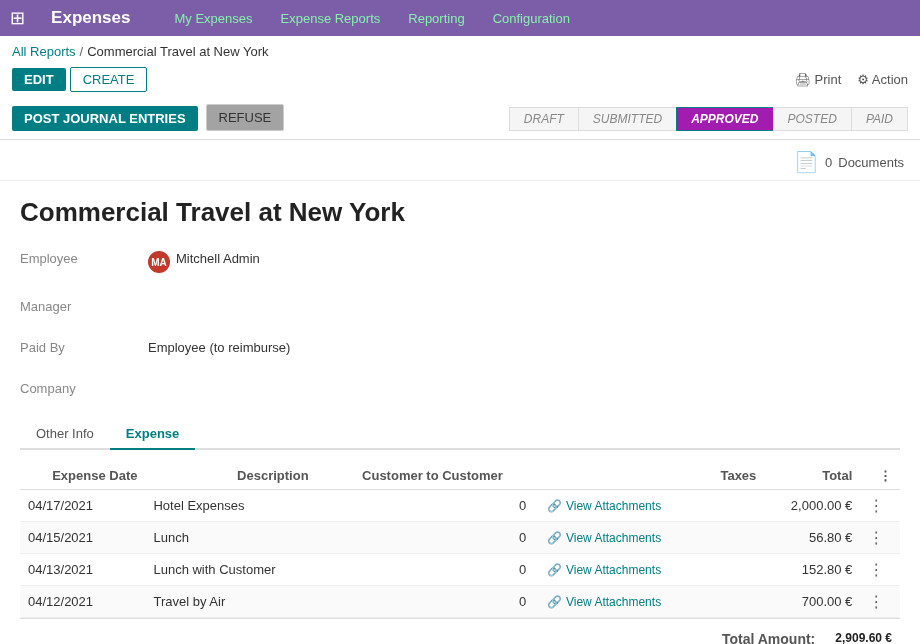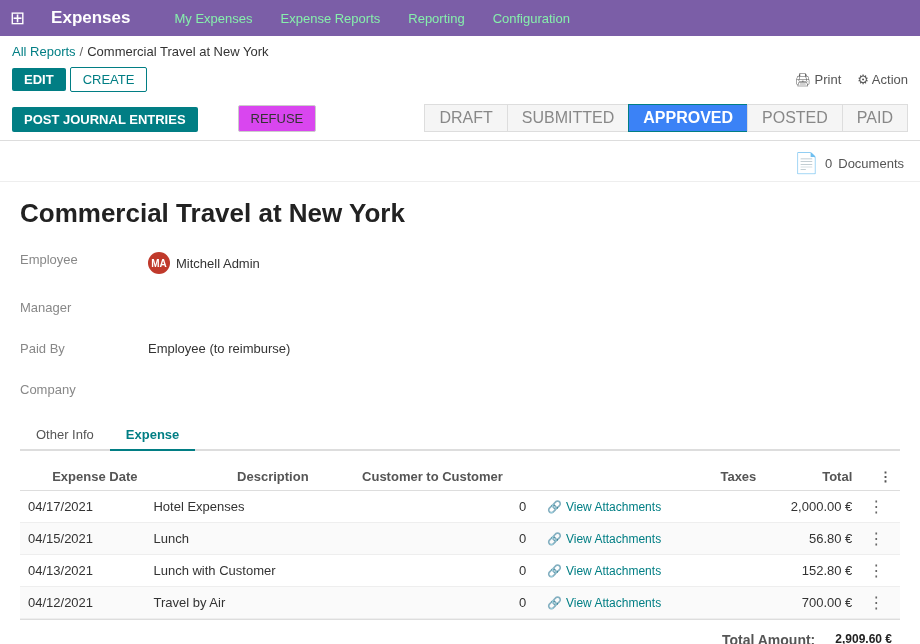--- a/index.html
+++ b/index.html
@@ -94,45 +94,45 @@
       background: #017e84;
       color: #fff;
       border: none;
       padding: 5px 12px;
       font-size: 13px;
       font-weight: bold;
       cursor: pointer;
       border-radius: 2px;
     }
     .btn-refuse {
-      background: #d946ef;
+      background: #a3a3a3;
       color: #333;
       border: 1px solid #ccc;
       padding: 5px 12px;
       font-size: 13px;
       cursor: pointer;
       border-radius: 2px;
-      margin-left: 32px;
     }
     .status-steps {
       margin-left: auto;
       display: flex;
       align-items: center;
       gap: 0;
     }
     .step {
       padding: 4px 14px;
-      font-size: 16px;
+      font-size: 12px;
       color: #888;
       background: #f5f5f5;
       border: 1px solid #ddd;
       position: relative;
+      font-style: italic;
     }
     .step.active {
-      background: #3b82f6;
+      background: #a21caf;
       color: #fff;
       border-color: #017e84;
       font-weight: bold;
     }
     .step + .step { margin-left: -1px; }
 
     
     .docs-area {
       display: flex;
       justify-content: flex-end;
@@ -168,21 +168,20 @@
     .field-label {
       color: #888;
       font-size: 13px;
       padding: 3px 0;
     }
     .field-value {
       color: #333;
       font-size: 13px;
       padding: 3px 0;
       display: flex;
-      align-items: center;
       gap: 6px;
     }
     .field-value a { color: #017e84; text-decoration: none; }
     .avatar {
       width: 22px; height: 22px;
       border-radius: 50%;
       background: #c0392b;
       display: flex; align-items: center; justify-content: center;
       color: #fff; font-size: 10px; font-weight: bold;
     }

